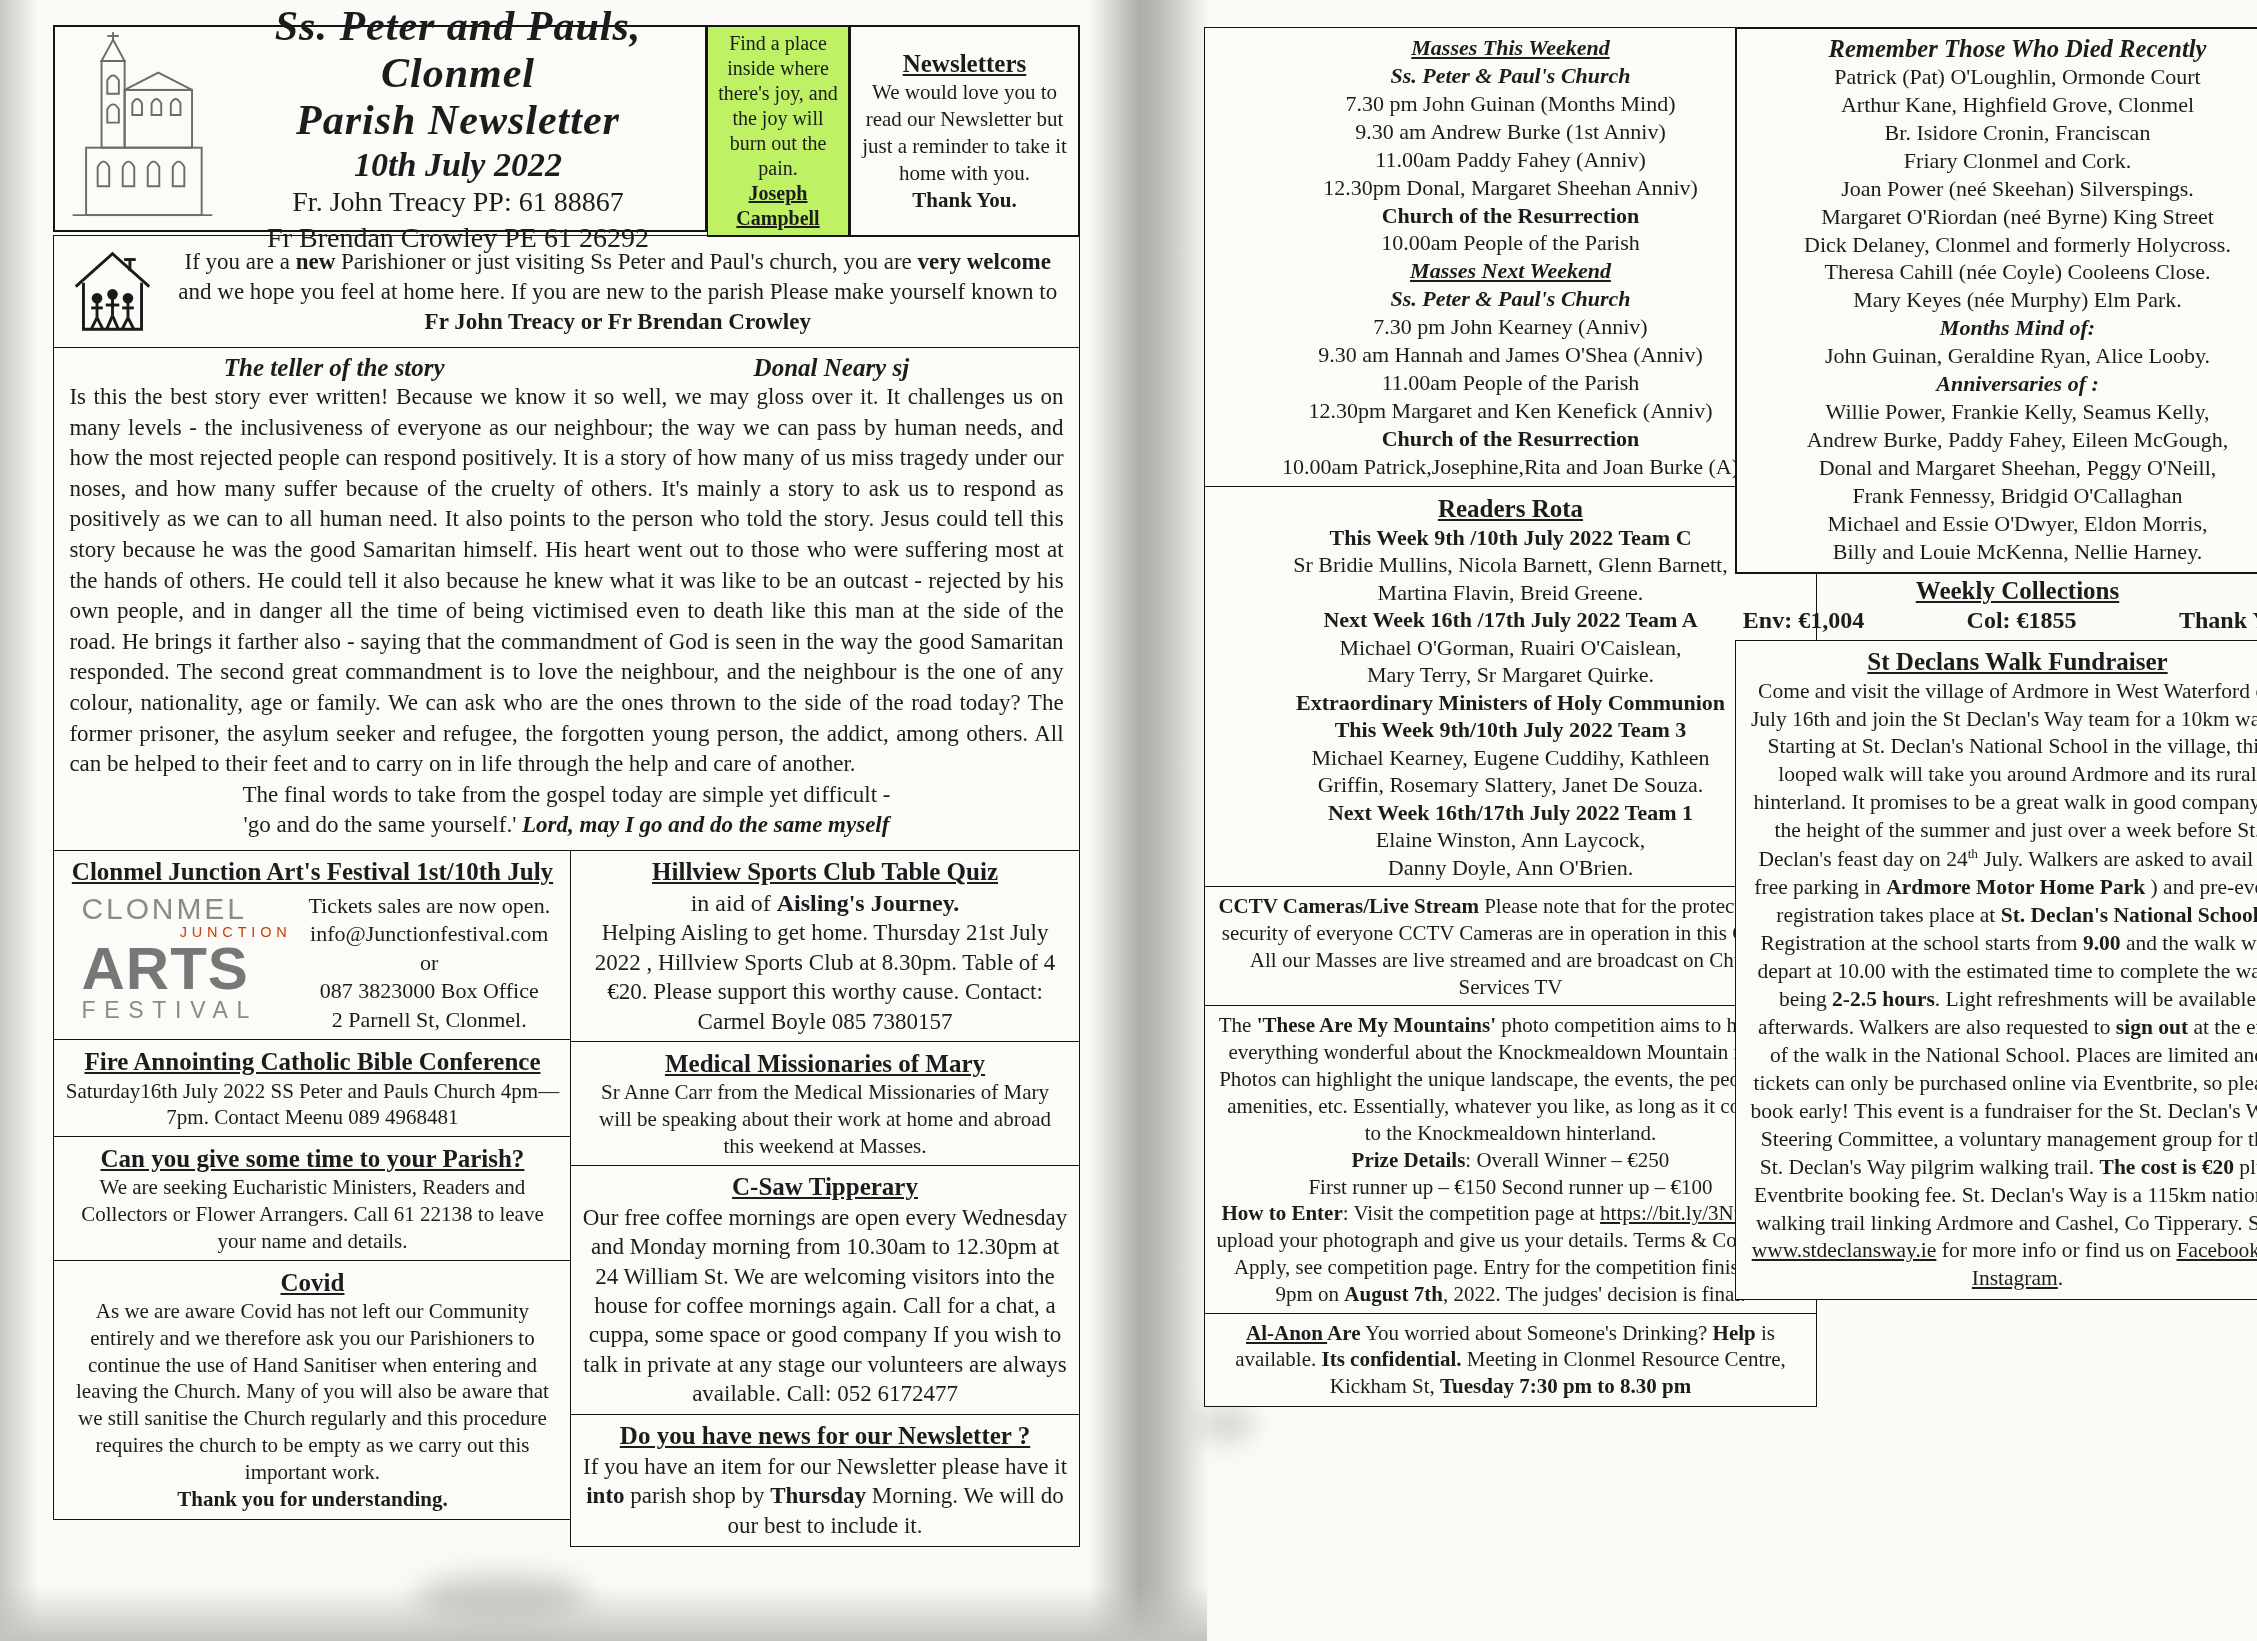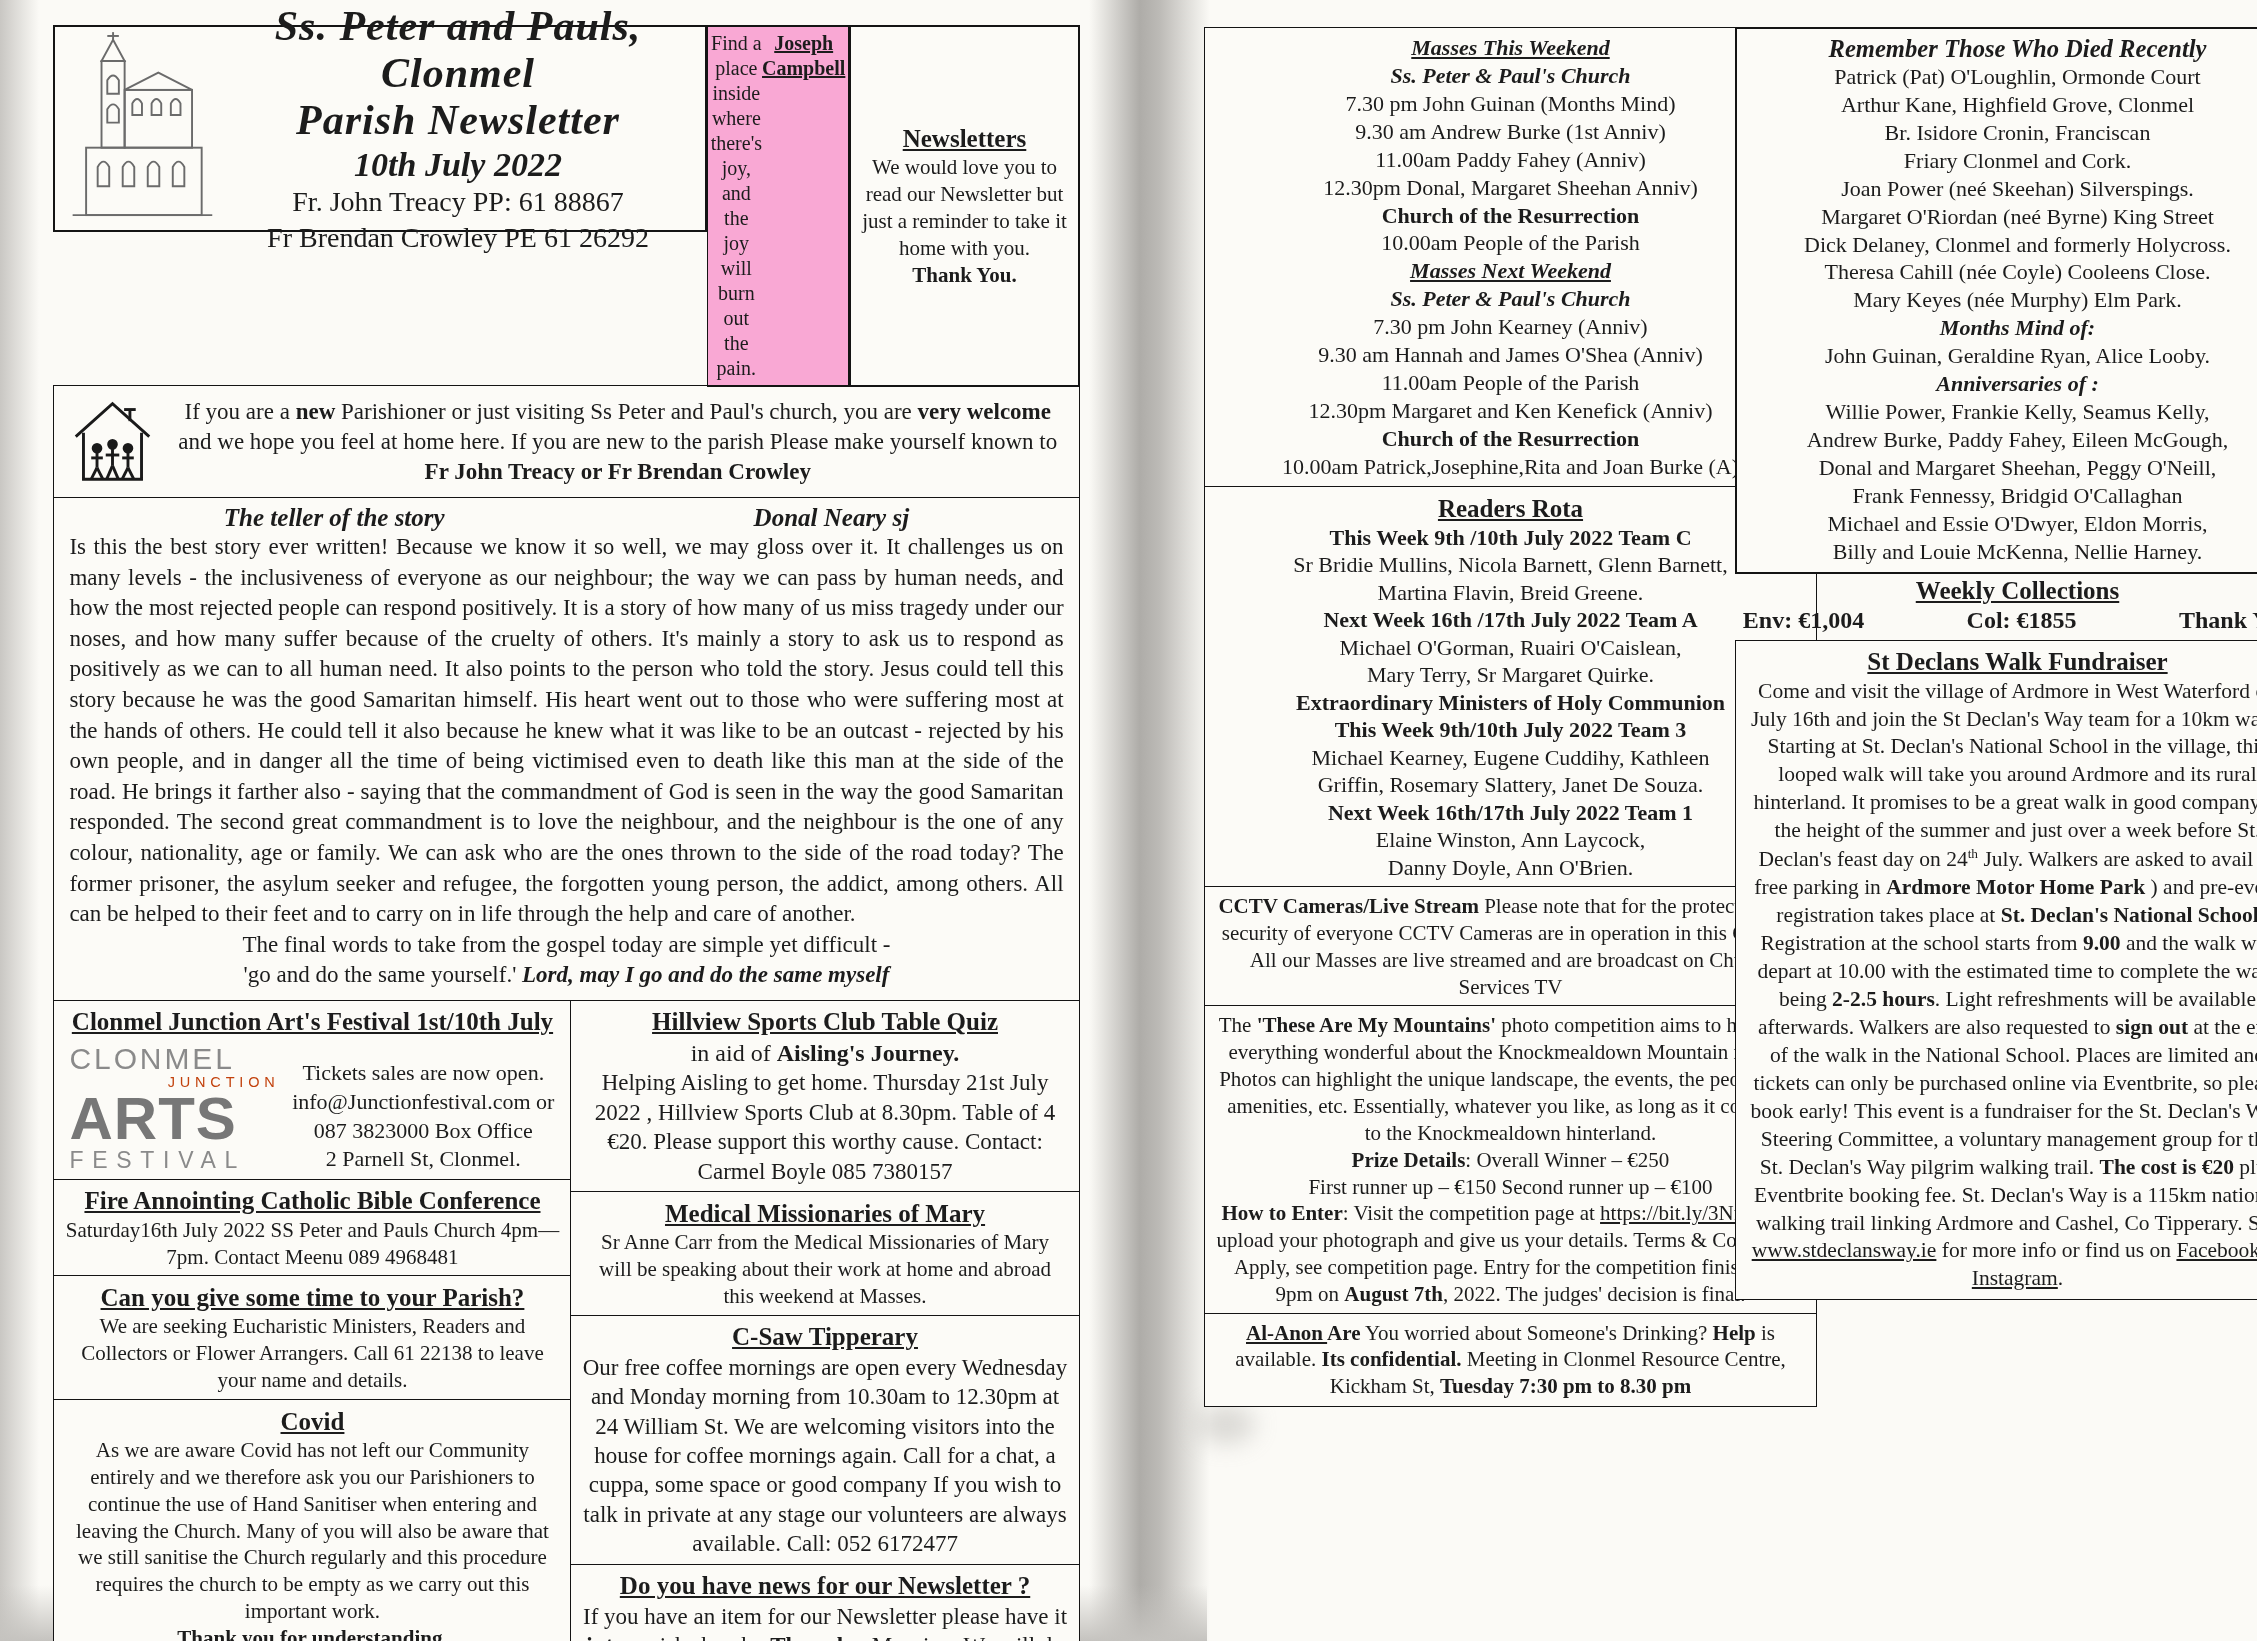--- a/index.html
+++ b/index.html
@@ -25,42 +25,42 @@
   .hi{font-weight:bold;font-style:italic;text-decoration:none;}
   .body{font-size:21px;line-height:1.28;text-align:center;}
   .fb{font-weight:bold;}
   .fi{font-style:italic;}
   .fu{text-decoration:underline;}
   .fp{vertical-align:super;font-size:.62em;}
 
   
   .hdr{display:flex;align-items:stretch;}
   .hdr-main{border:2.9px solid #141414;background:#fcfbf7;flex:1;display:flex;align-items:center;padding:3.9px 7.7px;height:207px;box-sizing:border-box;}
-  .hdr-quote{border:2.9px solid #141414;border-left-width:1.9px;background:#f9a8d4;width:143px;box-sizing:border-box;
-    display:flex;flex-direction:row;justify-content:center;text-align:center;font-size:20px;line-height:1.25;padding:3.9px 6.8px;}
+  .hdr-quote{border:2.9px solid #141414;border-left-width:1.9px;background:#bef264;width:143px;box-sizing:border-box;
+    display:flex;flex-direction:column;justify-content:center;text-align:center;font-size:20px;line-height:1.25;padding:3.9px 6.8px;}
   .hdr-news{border:2.9px solid #141414;border-left-width:1.9px;background:#fcfbf7;width:230px;box-sizing:border-box;
     display:flex;flex-direction:column;justify-content:center;text-align:center;font-size:21px;line-height:1.28;padding:3.9px 7.7px;}
   .title-wrap{flex:1;text-align:center;}
   .title1{font-size:42px;font-style:italic;font-weight:bold;line-height:1.12;letter-spacing:1px;}
   .title-date{font-size:34px;font-style:italic;font-weight:bold;margin-top:1.9px;}
   .title-contact{font-size:28px;line-height:1.2;margin-top:1.9px;}
 
   .welcome{display:flex;align-items:center;gap:13.5px;padding:7.7px 13.5px;}
   .welcome .body{font-size:23px;line-height:1.3;flex:1;}
 
   .story{padding:5.8px 15.4px 9.7px;}
   .story-hrow{display:flex;justify-content:space-around;font-size:25px;}
   .story-body{font-size:23px;line-height:1.33;text-align:justify;}
   .story-final{font-size:23px;line-height:1.33;text-align:center;}
 
   .grid{display:flex;}
   .gcol1{width:519px;}
   .gcol2{width:510px;margin-left:-1.9px;}
 
-  .arts-row{display:flex;align-items:flex-end;gap:7.7px;margin-top:3.9px;}
+  .arts-row{display:flex;align-items:flex-start;gap:7.7px;margin-top:3.9px;margin-left:12px;}
   .arts-logo{width:210px;font-family:"Liberation Sans","DejaVu Sans",sans-serif;color:#8d8d8d;text-align:left;padding-left:3.9px;}
   .al1{font-size:30px;letter-spacing:2.9px;color:#8a8a8a;}
   .al2{font-size:14.5px;letter-spacing:4.8px;color:#c2410c;text-align:right;margin-top:-1.9px;}
   .al3{font-size:60px;font-weight:bold;color:#777;letter-spacing:1px;line-height:.95;}
   .al4{font-size:23px;letter-spacing:8.7px;color:#8a8a8a;}
   .arts-text{flex:1;font-size:22px;line-height:1.3;text-align:center;}
 
   .lines div{min-height:0.6em;}
   .masses .body{font-size:22px;line-height:1.27;}
   .rota .body{font-size:22px;line-height:1.25;}

